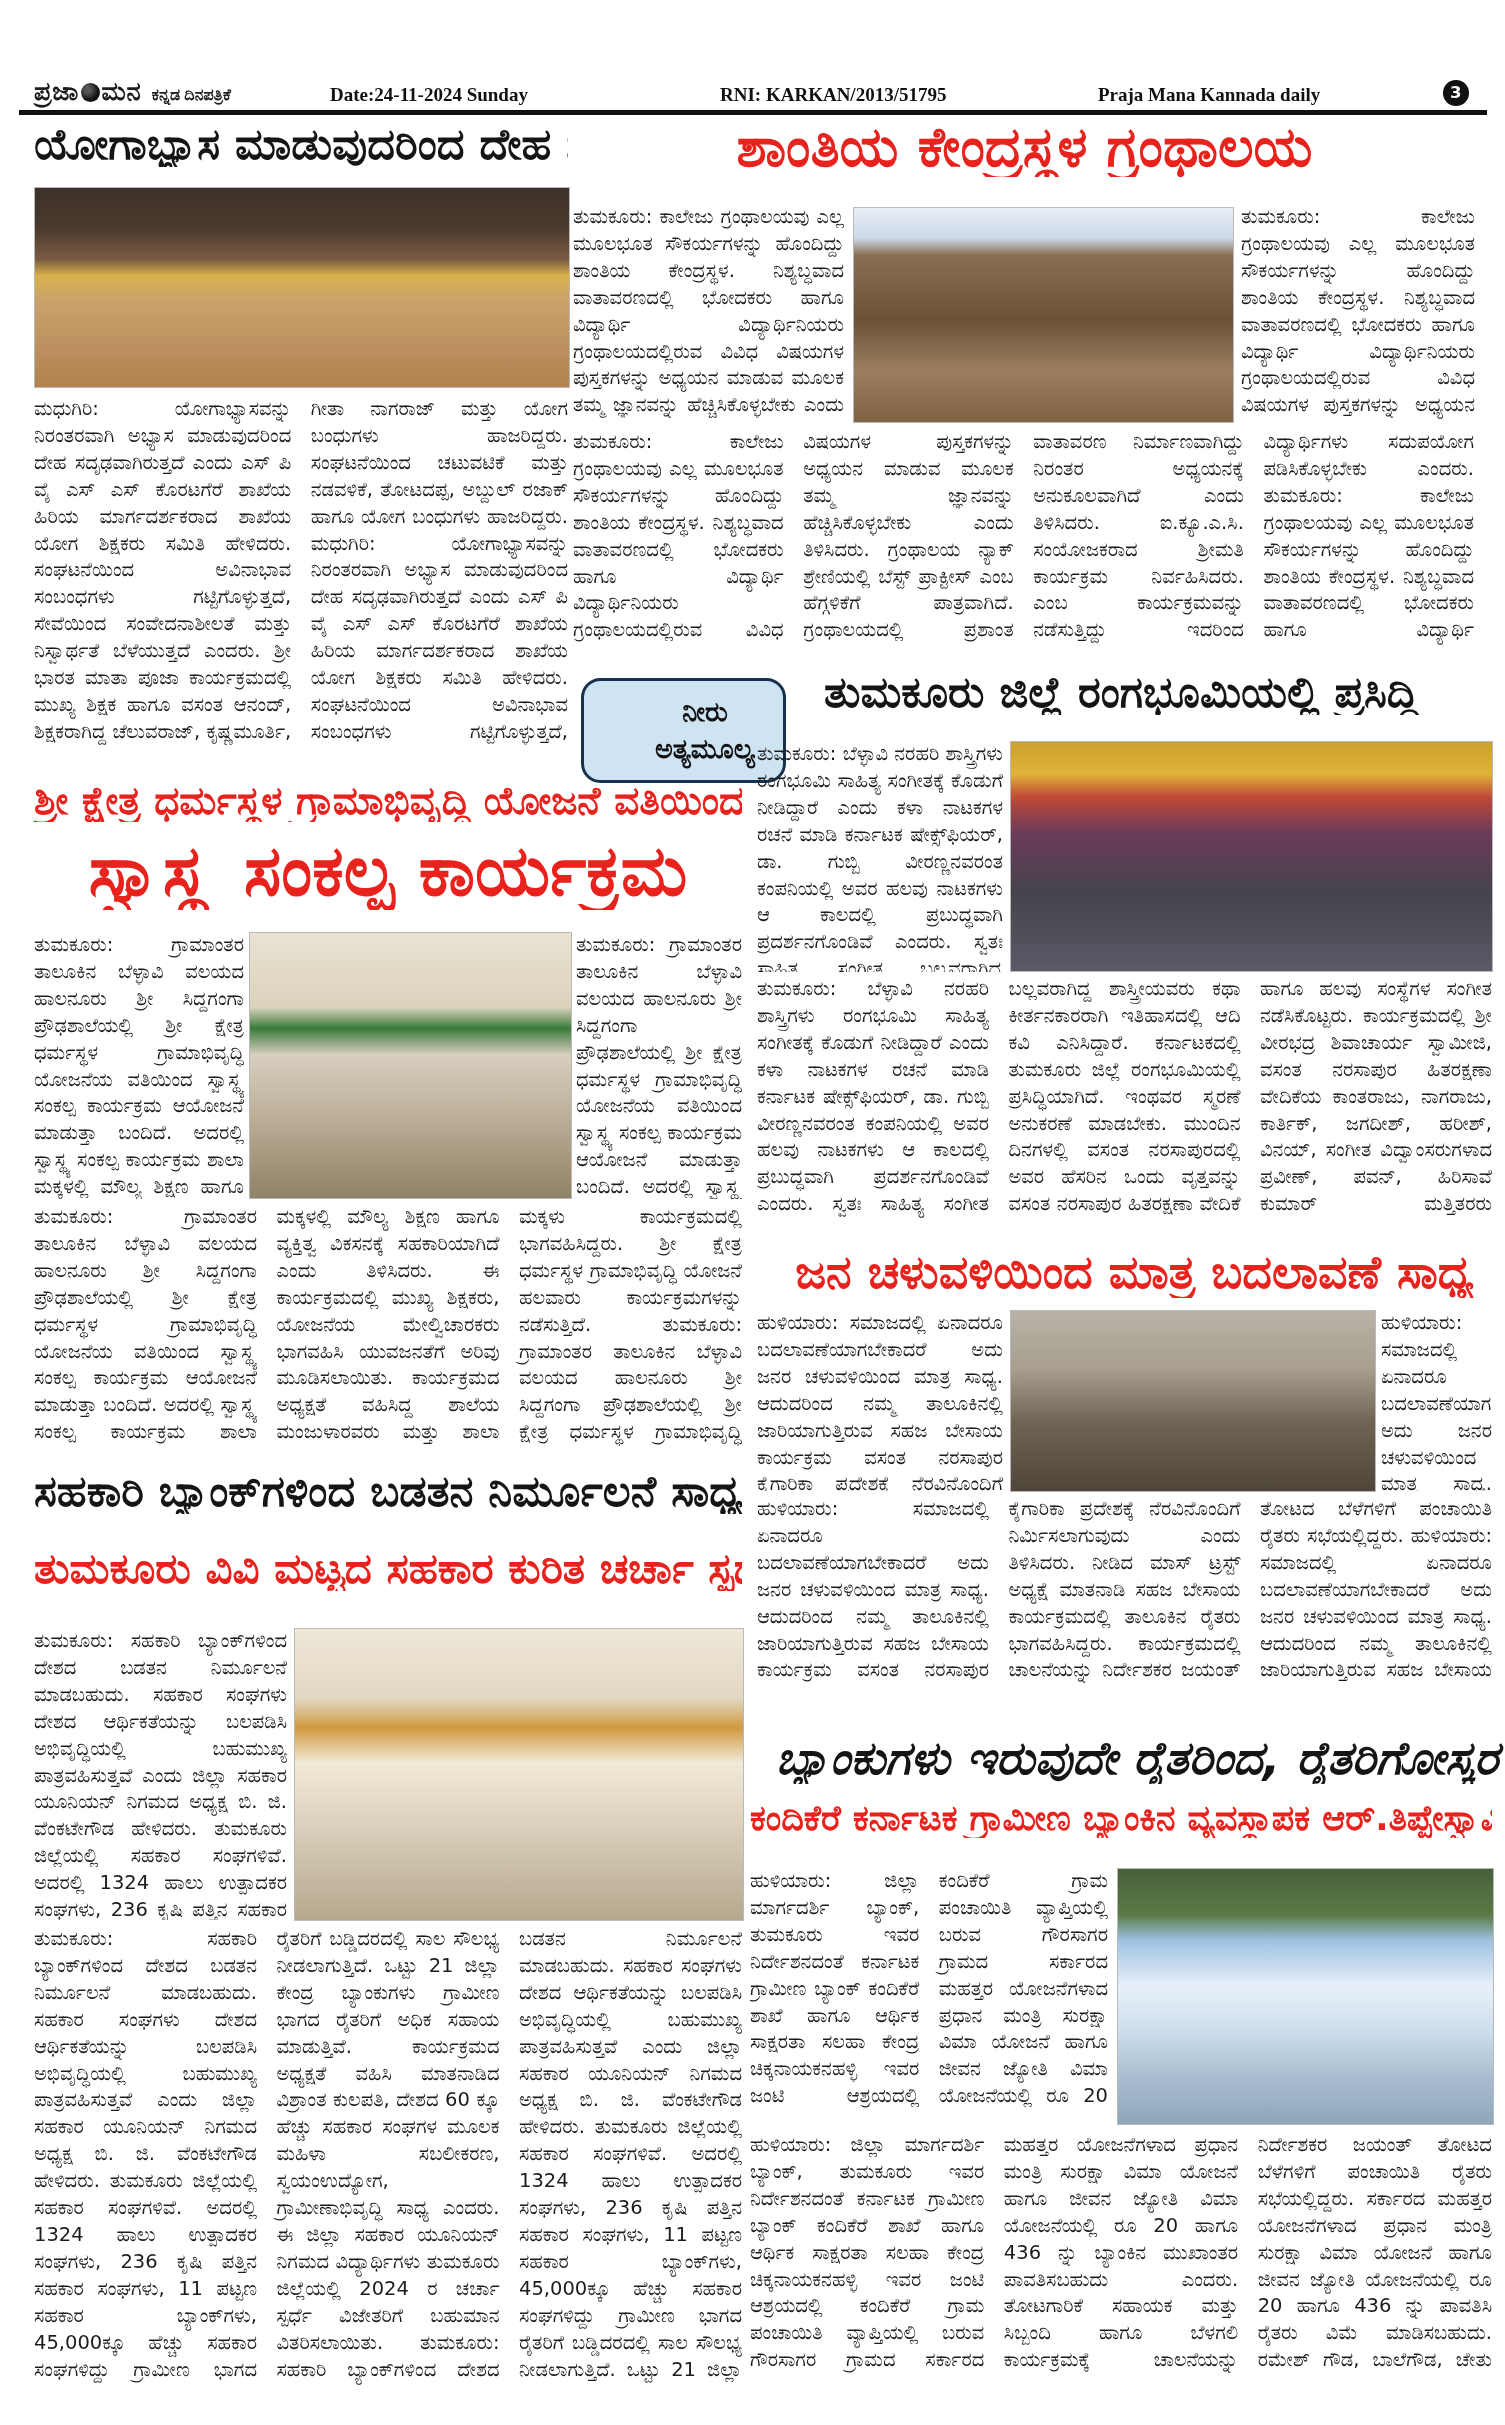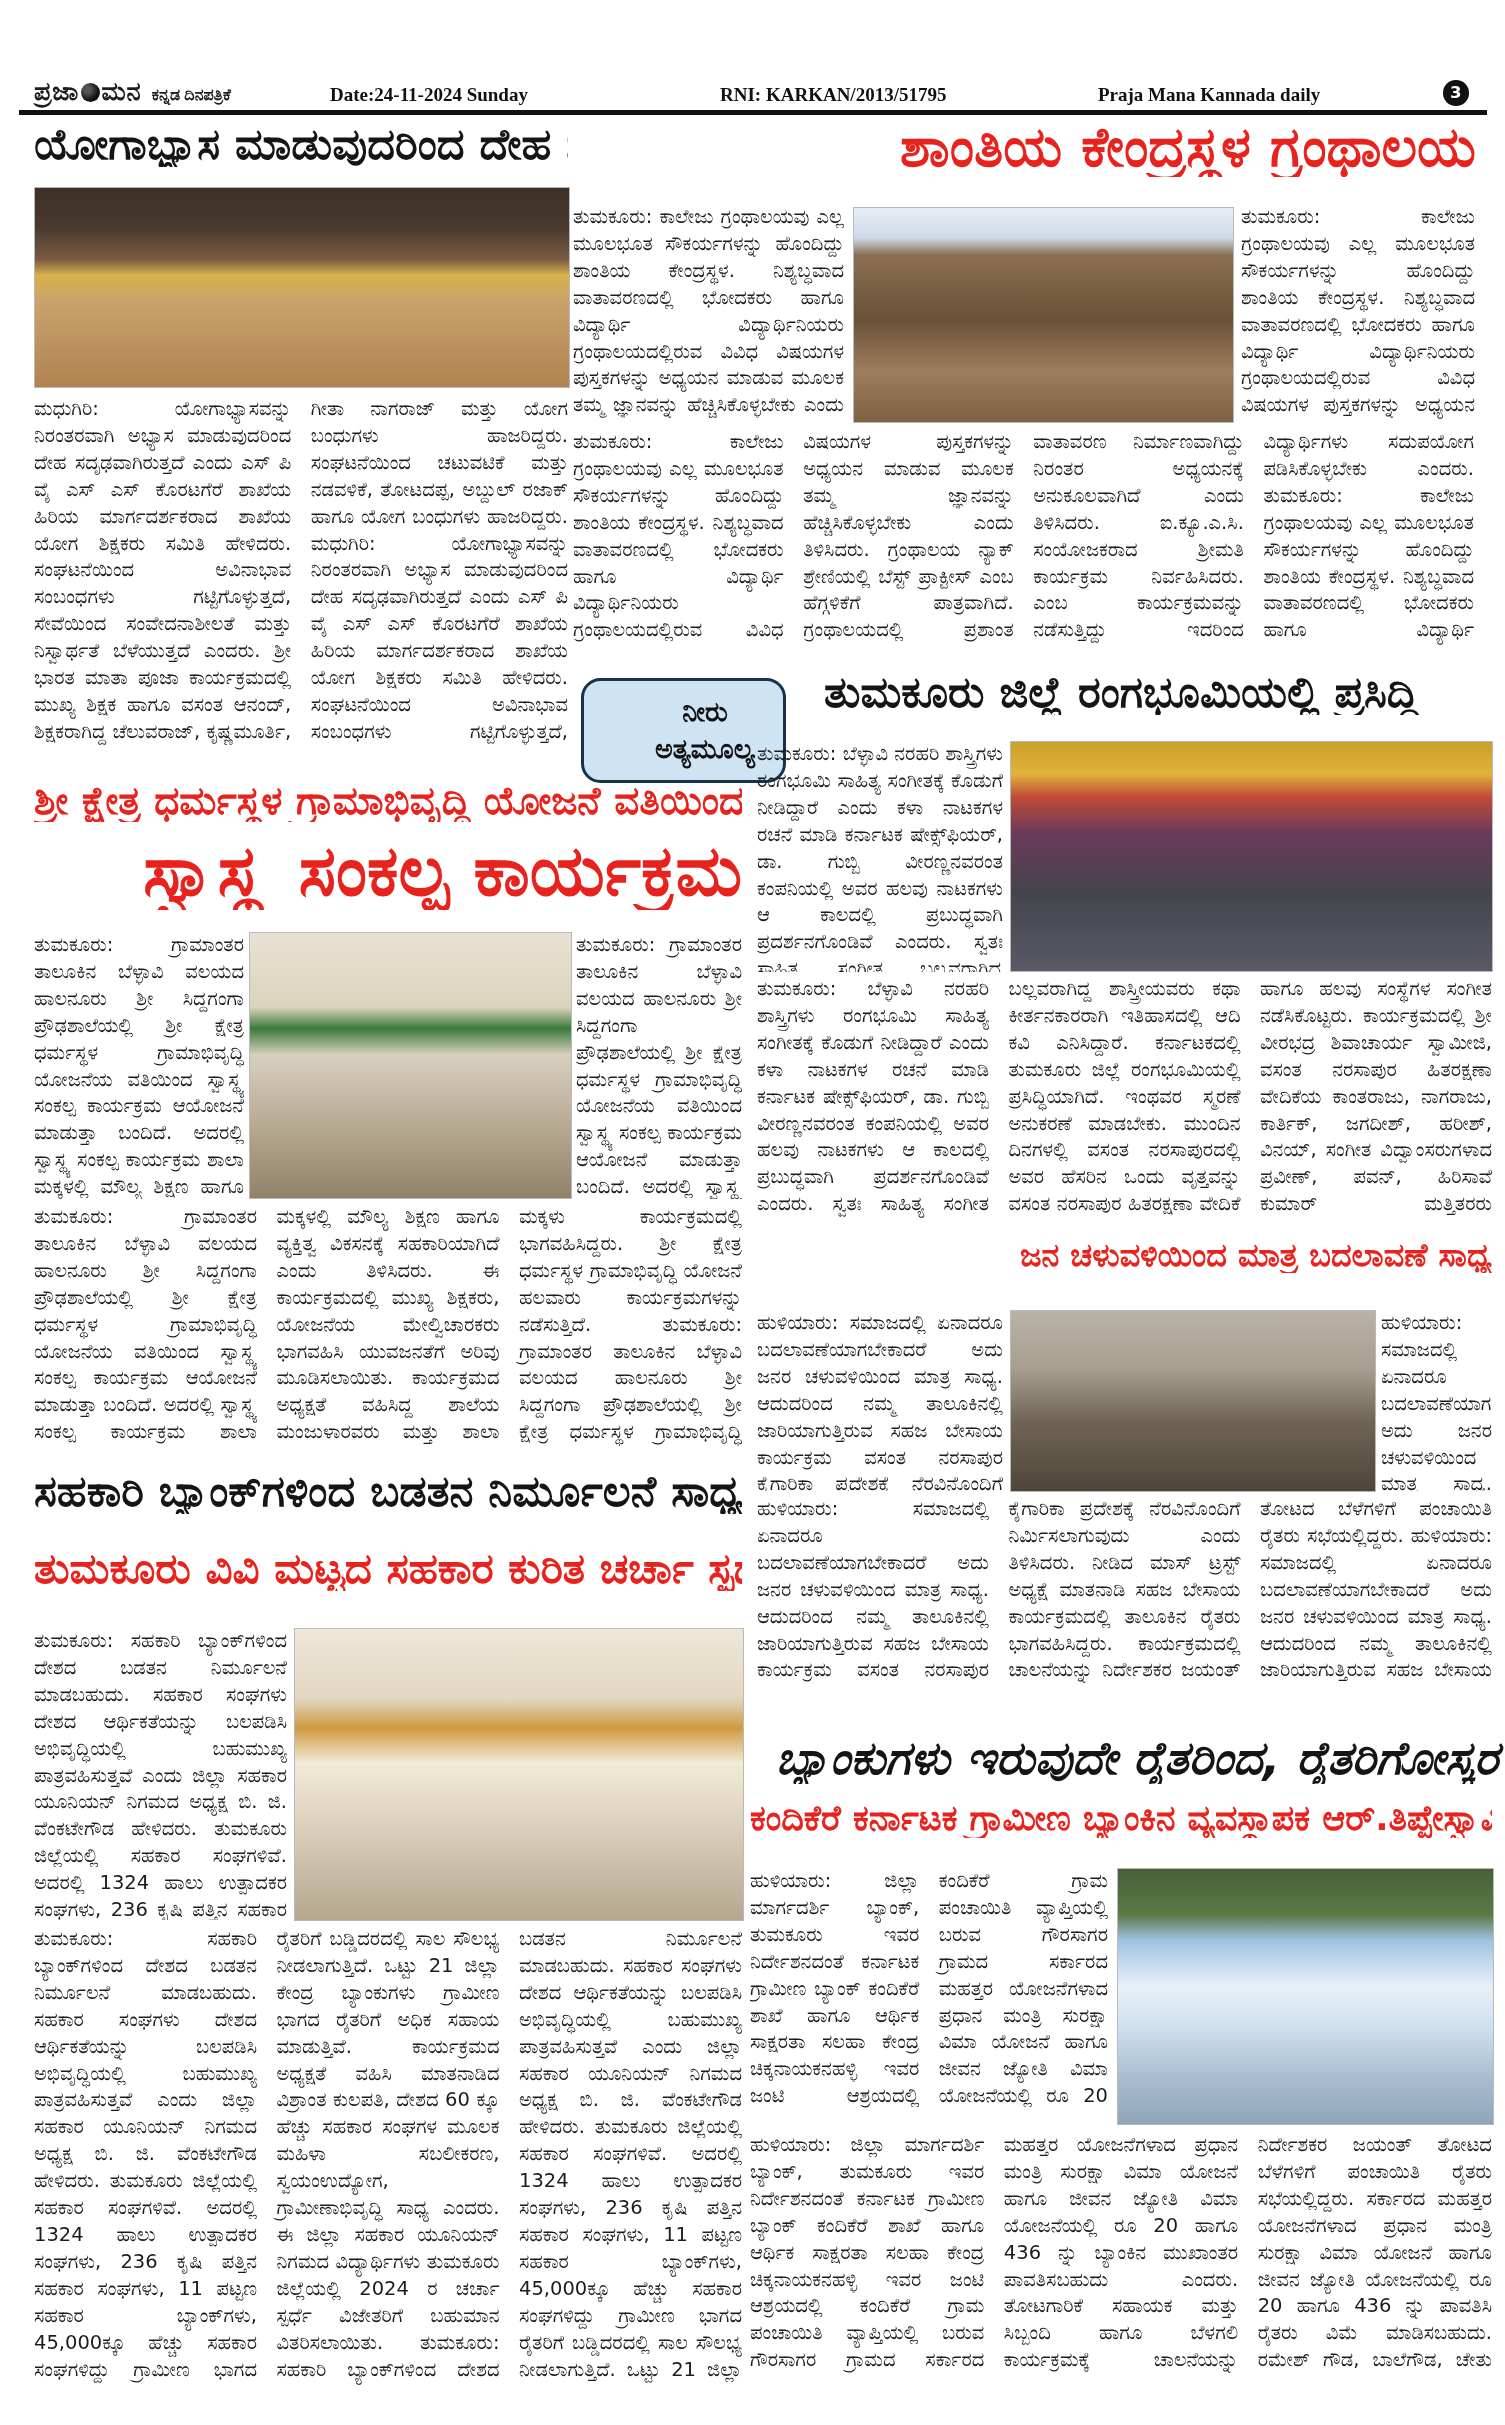--- a/index.html
+++ b/index.html
@@ -11,21 +11,21 @@
   .mast-item{font-weight:700;font-size:19px;color:#111;white-space:nowrap;}
   .logo-main{font-size:25.5px;font-weight:800;letter-spacing:0.7px;}
   .logo-sub{font-size:16px;font-weight:700;margin-left:10.5px;}
   .logo-emblem{display:inline-block;width:19.5px;height:19.5px;border-radius:50%;
                background:radial-gradient(circle at 35% 35%,#555 0 18%,#111 60%);vertical-align:-2.2px;margin:0 1.5px;}
   .page-circle{width:25.5px;height:25.5px;border-radius:50%;background:#111;color:#fff;
                display:flex;align-items:center;justify-content:center;font-size:16.5px;font-weight:700;}
   .mast-rule{background:#111;}
   
   .h-black{color:#151515;font-weight:700;text-align:center;line-height:1.08;}
-  .h-red{color:#e8221c;font-weight:700;text-align:right;line-height:1.08;}
+  .h-red{color:#e8221c;font-weight:700;text-align:center;line-height:1.08;}
   .nowrapfit{white-space:nowrap;overflow:hidden;}
   
   .body-col{font-size:19.5px;line-height:1.38;text-align:justify;overflow:hidden;color:#1c1c1c;}
   .cols-2{column-count:2;column-gap:19.5px;}
   .cols-3{column-count:3;column-gap:19.5px;}
   .cols-4{column-count:4;column-gap:19.5px;}
   
   .photo{border:0.7px solid #b9b9b9;}
   .photo-yoga{background:linear-gradient(180deg,#3d3028 0%,#4a3a2e 20%,#7a5c42 36%,#d8b14a 44%,#caa36b 56%,#bd9260 78%,#b08350 100%);}
   .photo-library{background:linear-gradient(180deg,#e8eef5 0%,#cdd9e8 14%,#8a6f52 22%,#6b5138 52%,#9b7e5e 76%,#7e6243 100%);}
@@ -84,21 +84,21 @@
   <section>
     <h2 class="abs h-red nowrapfit" style="left:34px;top:780px;width:708px;font-size:39px;margin:0;">ಶ್ರೀ ಕ್ಷೇತ್ರ ಧರ್ಮಸ್ಥಳ ಗ್ರಾಮಾಭಿವೃದ್ಧಿ ಯೋಜನೆ ವತಿಯಿಂದ</h2>
     <h1 class="abs h-red nowrapfit" style="left:34px;top:834px;width:708px;font-size:70px;margin:0;">ಸ್ವಾಸ್ಥ್ಯ ಸಂಕಲ್ಪ ಕಾರ್ಯಕ್ರಮ</h1>
     <div class="abs body-col" style="left:34px;top:932px;width:210px;height:267px;">ತುಮಕೂರು: ಗ್ರಾಮಾಂತರ ತಾಲೂಕಿನ ಬೆಳ್ಳಾವಿ ವಲಯದ ಹಾಲನೂರು ಶ್ರೀ ಸಿದ್ದಗಂಗಾ ಪ್ರೌಢಶಾಲೆಯಲ್ಲಿ ಶ್ರೀ ಕ್ಷೇತ್ರ ಧರ್ಮಸ್ಥಳ ಗ್ರಾಮಾಭಿವೃದ್ಧಿ ಯೋಜನೆಯ ವತಿಯಿಂದ ಸ್ವಾಸ್ಥ್ಯ ಸಂಕಲ್ಪ ಕಾರ್ಯಕ್ರಮ ಆಯೋಜನೆ ಮಾಡುತ್ತಾ ಬಂದಿದೆ. ಅದರಲ್ಲಿ ಸ್ವಾಸ್ಥ್ಯ ಸಂಕಲ್ಪ ಕಾರ್ಯಕ್ರಮ ಶಾಲಾ ಮಕ್ಕಳಲ್ಲಿ ಮೌಲ್ಯ ಶಿಕ್ಷಣ ಹಾಗೂ ವ್ಯಕ್ತಿತ್ವ ವಿಕಸನಕ್ಕೆ ಸಹಕಾರಿಯಾಗಿದೆ ಎಂದು ತಿಳಿಸಿದರು. ಈ ಕಾರ್ಯಕ್ರಮದಲ್ಲಿ ಮುಖ್ಯ ಶಿಕ್ಷಕರು, ಯೋಜನೆಯ ಮೇಲ್ವಿಚಾರಕರು ಭಾಗವಹಿಸಿ ಯುವಜನತೆಗೆ ಅರಿವು ಮೂಡಿಸಲಾಯಿತು. ಕಾರ್ಯಕ್ರಮದ ಅಧ್ಯಕ್ಷತೆ ವಹಿಸಿದ್ದ ಶಾಲೆಯ ಮಂಜುಳಾರವರು ಮತ್ತು ಶಾಲಾ ಮಕ್ಕಳು ಕಾರ್ಯಕ್ರಮದಲ್ಲಿ ಭಾಗವಹಿಸಿದ್ದರು. ಶ್ರೀ ಕ್ಷೇತ್ರ ಧರ್ಮಸ್ಥಳ ಗ್ರಾಮಾಭಿವೃದ್ಧಿ ಯೋಜನೆ ಹಲವಾರು ಕಾರ್ಯಕ್ರಮಗಳನ್ನು ನಡೆಸುತ್ತಿದೆ. ತುಮಕೂರು: ಗ್ರಾಮಾಂತರ ತಾಲೂಕಿನ ಬೆಳ್ಳಾವಿ ವಲಯದ ಹಾಲನೂರು ಶ್ರೀ ಸಿದ್ದಗಂಗಾ ಪ್ರೌಢಶಾಲೆಯಲ್ಲಿ ಶ್ರೀ ಕ್ಷೇತ್ರ ಧರ್ಮಸ್ಥಳ ಗ್ರಾಮಾಭಿವೃದ್ಧಿ ಯೋಜನೆಯ ವತಿಯಿಂದ ಸ್ವಾಸ್ಥ್ಯ ಸಂಕಲ್ಪ ಕಾರ್ಯಕ್ರಮ ಆಯೋಜನೆ ಮಾಡುತ್ತಾ ಬಂದಿದೆ. ಅದರಲ್ಲಿ ಸ್ವಾಸ್ಥ್ಯ ಸಂಕಲ್ಪ ಕಾರ್ಯಕ್ರಮ ಶಾಲಾ ಮಕ್ಕಳಲ್ಲಿ ಮೌಲ್ಯ ಶಿಕ್ಷಣ ಹಾಗೂ ವ್ಯಕ್ತಿತ್ವ ವಿಕಸನಕ್ಕೆ ಸಹಕಾರಿಯಾಗಿದೆ ಎಂದು ತಿಳಿಸಿದರು. ಈ ಕಾರ್ಯಕ್ರಮದಲ್ಲಿ ಮುಖ್ಯ ಶಿಕ್ಷಕರು, ಯೋಜನೆಯ ಮೇಲ್ವಿಚಾರಕರು ಭಾಗವಹಿಸಿ ಯುವಜನತೆಗೆ ಅರಿವು ಮೂಡಿಸಲಾಯಿತು. ಕಾರ್ಯಕ್ರಮದ ಅಧ್ಯಕ್ಷತೆ ವಹಿಸಿದ್ದ ಶಾಲೆಯ ಮಂಜುಳಾರವರು ಮತ್ತು ಶಾಲಾ ಮಕ್ಕಳು ಕಾರ್ಯಕ್ರಮದಲ್ಲಿ ಭಾಗವಹಿಸಿದ್ದರು. ಶ್ರೀ ಕ್ಷೇತ್ರ ಧರ್ಮಸ್ಥಳ ಗ್ರಾಮಾಭಿವೃದ್ಧಿ ಯೋಜನೆ ಹಲವಾರು ಕಾರ್ಯಕ್ರಮಗಳನ್ನು ನಡೆಸುತ್ತಿದೆ.</div>
     <div class="abs photo photo-dharmasthala" style="left:249px;top:932px;width:321px;height:265px;"></div>
     <div class="abs body-col" style="left:576px;top:932px;width:166px;height:267px;">ತುಮಕೂರು: ಗ್ರಾಮಾಂತರ ತಾಲೂಕಿನ ಬೆಳ್ಳಾವಿ ವಲಯದ ಹಾಲನೂರು ಶ್ರೀ ಸಿದ್ದಗಂಗಾ ಪ್ರೌಢಶಾಲೆಯಲ್ಲಿ ಶ್ರೀ ಕ್ಷೇತ್ರ ಧರ್ಮಸ್ಥಳ ಗ್ರಾಮಾಭಿವೃದ್ಧಿ ಯೋಜನೆಯ ವತಿಯಿಂದ ಸ್ವಾಸ್ಥ್ಯ ಸಂಕಲ್ಪ ಕಾರ್ಯಕ್ರಮ ಆಯೋಜನೆ ಮಾಡುತ್ತಾ ಬಂದಿದೆ. ಅದರಲ್ಲಿ ಸ್ವಾಸ್ಥ್ಯ ಸಂಕಲ್ಪ ಕಾರ್ಯಕ್ರಮ ಶಾಲಾ ಮಕ್ಕಳಲ್ಲಿ ಮೌಲ್ಯ ಶಿಕ್ಷಣ ಹಾಗೂ ವ್ಯಕ್ತಿತ್ವ ವಿಕಸನಕ್ಕೆ ಸಹಕಾರಿಯಾಗಿದೆ ಎಂದು ತಿಳಿಸಿದರು. ಈ ಕಾರ್ಯಕ್ರಮದಲ್ಲಿ ಮುಖ್ಯ ಶಿಕ್ಷಕರು, ಯೋಜನೆಯ ಮೇಲ್ವಿಚಾರಕರು ಭಾಗವಹಿಸಿ ಯುವಜನತೆಗೆ ಅರಿವು ಮೂಡಿಸಲಾಯಿತು. ಕಾರ್ಯಕ್ರಮದ ಅಧ್ಯಕ್ಷತೆ ವಹಿಸಿದ್ದ ಶಾಲೆಯ ಮಂಜುಳಾರವರು ಮತ್ತು ಶಾಲಾ ಮಕ್ಕಳು ಕಾರ್ಯಕ್ರಮದಲ್ಲಿ ಭಾಗವಹಿಸಿದ್ದರು. ಶ್ರೀ ಕ್ಷೇತ್ರ ಧರ್ಮಸ್ಥಳ ಗ್ರಾಮಾಭಿವೃದ್ಧಿ ಯೋಜನೆ ಹಲವಾರು ಕಾರ್ಯಕ್ರಮಗಳನ್ನು ನಡೆಸುತ್ತಿದೆ. ತುಮಕೂರು: ಗ್ರಾಮಾಂತರ ತಾಲೂಕಿನ ಬೆಳ್ಳಾವಿ ವಲಯದ ಹಾಲನೂರು ಶ್ರೀ ಸಿದ್ದಗಂಗಾ ಪ್ರೌಢಶಾಲೆಯಲ್ಲಿ ಶ್ರೀ ಕ್ಷೇತ್ರ ಧರ್ಮಸ್ಥಳ ಗ್ರಾಮಾಭಿವೃದ್ಧಿ ಯೋಜನೆಯ ವತಿಯಿಂದ ಸ್ವಾಸ್ಥ್ಯ ಸಂಕಲ್ಪ ಕಾರ್ಯಕ್ರಮ ಆಯೋಜನೆ ಮಾಡುತ್ತಾ ಬಂದಿದೆ. ಅದರಲ್ಲಿ ಸ್ವಾಸ್ಥ್ಯ ಸಂಕಲ್ಪ ಕಾರ್ಯಕ್ರಮ ಶಾಲಾ ಮಕ್ಕಳಲ್ಲಿ ಮೌಲ್ಯ ಶಿಕ್ಷಣ ಹಾಗೂ ವ್ಯಕ್ತಿತ್ವ ವಿಕಸನಕ್ಕೆ ಸಹಕಾರಿಯಾಗಿದೆ ಎಂದು ತಿಳಿಸಿದರು. ಈ ಕಾರ್ಯಕ್ರಮದಲ್ಲಿ ಮುಖ್ಯ ಶಿಕ್ಷಕರು, ಯೋಜನೆಯ ಮೇಲ್ವಿಚಾರಕರು ಭಾಗವಹಿಸಿ ಯುವಜನತೆಗೆ ಅರಿವು ಮೂಡಿಸಲಾಯಿತು. ಕಾರ್ಯಕ್ರಮದ ಅಧ್ಯಕ್ಷತೆ ವಹಿಸಿದ್ದ ಶಾಲೆಯ ಮಂಜುಳಾರವರು ಮತ್ತು ಶಾಲಾ ಮಕ್ಕಳು ಕಾರ್ಯಕ್ರಮದಲ್ಲಿ ಭಾಗವಹಿಸಿದ್ದರು. ಶ್ರೀ ಕ್ಷೇತ್ರ ಧರ್ಮಸ್ಥಳ ಗ್ರಾಮಾಭಿವೃದ್ಧಿ ಯೋಜನೆ ಹಲವಾರು ಕಾರ್ಯಕ್ರಮಗಳನ್ನು ನಡೆಸುತ್ತಿದೆ.</div>
     <div class="abs body-col cols-3" style="left:34px;top:1204px;width:708px;height:244px;">ತುಮಕೂರು: ಗ್ರಾಮಾಂತರ ತಾಲೂಕಿನ ಬೆಳ್ಳಾವಿ ವಲಯದ ಹಾಲನೂರು ಶ್ರೀ ಸಿದ್ದಗಂಗಾ ಪ್ರೌಢಶಾಲೆಯಲ್ಲಿ ಶ್ರೀ ಕ್ಷೇತ್ರ ಧರ್ಮಸ್ಥಳ ಗ್ರಾಮಾಭಿವೃದ್ಧಿ ಯೋಜನೆಯ ವತಿಯಿಂದ ಸ್ವಾಸ್ಥ್ಯ ಸಂಕಲ್ಪ ಕಾರ್ಯಕ್ರಮ ಆಯೋಜನೆ ಮಾಡುತ್ತಾ ಬಂದಿದೆ. ಅದರಲ್ಲಿ ಸ್ವಾಸ್ಥ್ಯ ಸಂಕಲ್ಪ ಕಾರ್ಯಕ್ರಮ ಶಾಲಾ ಮಕ್ಕಳಲ್ಲಿ ಮೌಲ್ಯ ಶಿಕ್ಷಣ ಹಾಗೂ ವ್ಯಕ್ತಿತ್ವ ವಿಕಸನಕ್ಕೆ ಸಹಕಾರಿಯಾಗಿದೆ ಎಂದು ತಿಳಿಸಿದರು. ಈ ಕಾರ್ಯಕ್ರಮದಲ್ಲಿ ಮುಖ್ಯ ಶಿಕ್ಷಕರು, ಯೋಜನೆಯ ಮೇಲ್ವಿಚಾರಕರು ಭಾಗವಹಿಸಿ ಯುವಜನತೆಗೆ ಅರಿವು ಮೂಡಿಸಲಾಯಿತು. ಕಾರ್ಯಕ್ರಮದ ಅಧ್ಯಕ್ಷತೆ ವಹಿಸಿದ್ದ ಶಾಲೆಯ ಮಂಜುಳಾರವರು ಮತ್ತು ಶಾಲಾ ಮಕ್ಕಳು ಕಾರ್ಯಕ್ರಮದಲ್ಲಿ ಭಾಗವಹಿಸಿದ್ದರು. ಶ್ರೀ ಕ್ಷೇತ್ರ ಧರ್ಮಸ್ಥಳ ಗ್ರಾಮಾಭಿವೃದ್ಧಿ ಯೋಜನೆ ಹಲವಾರು ಕಾರ್ಯಕ್ರಮಗಳನ್ನು ನಡೆಸುತ್ತಿದೆ. ತುಮಕೂರು: ಗ್ರಾಮಾಂತರ ತಾಲೂಕಿನ ಬೆಳ್ಳಾವಿ ವಲಯದ ಹಾಲನೂರು ಶ್ರೀ ಸಿದ್ದಗಂಗಾ ಪ್ರೌಢಶಾಲೆಯಲ್ಲಿ ಶ್ರೀ ಕ್ಷೇತ್ರ ಧರ್ಮಸ್ಥಳ ಗ್ರಾಮಾಭಿವೃದ್ಧಿ ಯೋಜನೆಯ ವತಿಯಿಂದ ಸ್ವಾಸ್ಥ್ಯ ಸಂಕಲ್ಪ ಕಾರ್ಯಕ್ರಮ ಆಯೋಜನೆ ಮಾಡುತ್ತಾ ಬಂದಿದೆ. ಅದರಲ್ಲಿ ಸ್ವಾಸ್ಥ್ಯ ಸಂಕಲ್ಪ ಕಾರ್ಯಕ್ರಮ ಶಾಲಾ ಮಕ್ಕಳಲ್ಲಿ ಮೌಲ್ಯ ಶಿಕ್ಷಣ ಹಾಗೂ ವ್ಯಕ್ತಿತ್ವ ವಿಕಸನಕ್ಕೆ ಸಹಕಾರಿಯಾಗಿದೆ ಎಂದು ತಿಳಿಸಿದರು. ಈ ಕಾರ್ಯಕ್ರಮದಲ್ಲಿ ಮುಖ್ಯ ಶಿಕ್ಷಕರು, ಯೋಜನೆಯ ಮೇಲ್ವಿಚಾರಕರು ಭಾಗವಹಿಸಿ ಯುವಜನತೆಗೆ ಅರಿವು ಮೂಡಿಸಲಾಯಿತು. ಕಾರ್ಯಕ್ರಮದ ಅಧ್ಯಕ್ಷತೆ ವಹಿಸಿದ್ದ ಶಾಲೆಯ ಮಂಜುಳಾರವರು ಮತ್ತು ಶಾಲಾ ಮಕ್ಕಳು ಕಾರ್ಯಕ್ರಮದಲ್ಲಿ ಭಾಗವಹಿಸಿದ್ದರು. ಶ್ರೀ ಕ್ಷೇತ್ರ ಧರ್ಮಸ್ಥಳ ಗ್ರಾಮಾಭಿವೃದ್ಧಿ ಯೋಜನೆ ಹಲವಾರು ಕಾರ್ಯಕ್ರಮಗಳನ್ನು ನಡೆಸುತ್ತಿದೆ. ತುಮಕೂರು: ಗ್ರಾಮಾಂತರ ತಾಲೂಕಿನ ಬೆಳ್ಳಾವಿ ವಲಯದ ಹಾಲನೂರು ಶ್ರೀ ಸಿದ್ದಗಂಗಾ ಪ್ರೌಢಶಾಲೆಯಲ್ಲಿ ಶ್ರೀ ಕ್ಷೇತ್ರ ಧರ್ಮಸ್ಥಳ ಗ್ರಾಮಾಭಿವೃದ್ಧಿ ಯೋಜನೆಯ ವತಿಯಿಂದ ಸ್ವಾಸ್ಥ್ಯ ಸಂಕಲ್ಪ ಕಾರ್ಯಕ್ರಮ ಆಯೋಜನೆ ಮಾಡುತ್ತಾ ಬಂದಿದೆ. ಅದರಲ್ಲಿ ಸ್ವಾಸ್ಥ್ಯ ಸಂಕಲ್ಪ ಕಾರ್ಯಕ್ರಮ ಶಾಲಾ ಮಕ್ಕಳಲ್ಲಿ ಮೌಲ್ಯ ಶಿಕ್ಷಣ ಹಾಗೂ ವ್ಯಕ್ತಿತ್ವ ವಿಕಸನಕ್ಕೆ ಸಹಕಾರಿಯಾಗಿದೆ ಎಂದು ತಿಳಿಸಿದರು. ಈ ಕಾರ್ಯಕ್ರಮದಲ್ಲಿ ಮುಖ್ಯ ಶಿಕ್ಷಕರು, ಯೋಜನೆಯ ಮೇಲ್ವಿಚಾರಕರು ಭಾಗವಹಿಸಿ ಯುವಜನತೆಗೆ ಅರಿವು ಮೂಡಿಸಲಾಯಿತು. ಕಾರ್ಯಕ್ರಮದ ಅಧ್ಯಕ್ಷತೆ ವಹಿಸಿದ್ದ ಶಾಲೆಯ ಮಂಜುಳಾರವರು ಮತ್ತು ಶಾಲಾ ಮಕ್ಕಳು ಕಾರ್ಯಕ್ರಮದಲ್ಲಿ ಭಾಗವಹಿಸಿದ್ದರು. ಶ್ರೀ ಕ್ಷೇತ್ರ ಧರ್ಮಸ್ಥಳ ಗ್ರಾಮಾಭಿವೃದ್ಧಿ ಯೋಜನೆ ಹಲವಾರು ಕಾರ್ಯಕ್ರಮಗಳನ್ನು ನಡೆಸುತ್ತಿದೆ. ತುಮಕೂರು: ಗ್ರಾಮಾಂತರ ತಾಲೂಕಿನ ಬೆಳ್ಳಾವಿ ವಲಯದ ಹಾಲನೂರು ಶ್ರೀ ಸಿದ್ದಗಂಗಾ ಪ್ರೌಢಶಾಲೆಯಲ್ಲಿ ಶ್ರೀ ಕ್ಷೇತ್ರ ಧರ್ಮಸ್ಥಳ ಗ್ರಾಮಾಭಿವೃದ್ಧಿ ಯೋಜನೆಯ ವತಿಯಿಂದ ಸ್ವಾಸ್ಥ್ಯ ಸಂಕಲ್ಪ ಕಾರ್ಯಕ್ರಮ ಆಯೋಜನೆ ಮಾಡುತ್ತಾ ಬಂದಿದೆ. ಅದರಲ್ಲಿ ಸ್ವಾಸ್ಥ್ಯ ಸಂಕಲ್ಪ ಕಾರ್ಯಕ್ರಮ ಶಾಲಾ ಮಕ್ಕಳಲ್ಲಿ ಮೌಲ್ಯ ಶಿಕ್ಷಣ ಹಾಗೂ ವ್ಯಕ್ತಿತ್ವ ವಿಕಸನಕ್ಕೆ ಸಹಕಾರಿಯಾಗಿದೆ ಎಂದು ತಿಳಿಸಿದರು. ಈ ಕಾರ್ಯಕ್ರಮದಲ್ಲಿ ಮುಖ್ಯ ಶಿಕ್ಷಕರು, ಯೋಜನೆಯ ಮೇಲ್ವಿಚಾರಕರು ಭಾಗವಹಿಸಿ ಯುವಜನತೆಗೆ ಅರಿವು ಮೂಡಿಸಲಾಯಿತು. ಕಾರ್ಯಕ್ರಮದ ಅಧ್ಯಕ್ಷತೆ ವಹಿಸಿದ್ದ ಶಾಲೆಯ ಮಂಜುಳಾರವರು ಮತ್ತು ಶಾಲಾ ಮಕ್ಕಳು ಕಾರ್ಯಕ್ರಮದಲ್ಲಿ ಭಾಗವಹಿಸಿದ್ದರು. ಶ್ರೀ ಕ್ಷೇತ್ರ ಧರ್ಮಸ್ಥಳ ಗ್ರಾಮಾಭಿವೃದ್ಧಿ ಯೋಜನೆ ಹಲವಾರು ಕಾರ್ಯಕ್ರಮಗಳನ್ನು ನಡೆಸುತ್ತಿದೆ.</div>
   </section>
 
   <section>
-    <h1 class="abs h-red nowrapfit" style="left:757px;top:1238px;width:735px;font-size:32px;margin:0;">ಜನ ಚಳುವಳಿಯಿಂದ ಮಾತ್ರ ಬದಲಾವಣೆ ಸಾಧ್ಯ</h1>
+    <h1 class="abs h-red nowrapfit" style="left:757px;top:1238px;width:735px;font-size:46px;margin:10px;">ಜನ ಚಳುವಳಿಯಿಂದ ಮಾತ್ರ ಬದಲಾವಣೆ ಸಾಧ್ಯ</h1>
     <div class="abs body-col" style="left:757px;top:1310px;width:246px;height:181px;">ಹುಳಿಯಾರು: ಸಮಾಜದಲ್ಲಿ ಏನಾದರೂ ಬದಲಾವಣೆಯಾಗಬೇಕಾದರೆ ಅದು ಜನರ ಚಳುವಳಿಯಿಂದ ಮಾತ್ರ ಸಾಧ್ಯ. ಆದುದರಿಂದ ನಮ್ಮ ತಾಲೂಕಿನಲ್ಲಿ ಜಾರಿಯಾಗುತ್ತಿರುವ ಸಹಜ ಬೇಸಾಯ ಕಾರ್ಯಕ್ರಮ ವಸಂತ ನರಸಾಪುರ ಕೈಗಾರಿಕಾ ಪ್ರದೇಶಕ್ಕೆ ನೆರವಿನೊಂದಿಗೆ ನಿರ್ಮಿಸಲಾಗುವುದು ಎಂದು ತಿಳಿಸಿದರು. ನೀಡಿದ ಮಾಸ್ ಟ್ರಸ್ಟ್ ಅಧ್ಯಕ್ಷೆ ಮಾತನಾಡಿ ಸಹಜ ಬೇಸಾಯ ಕಾರ್ಯಕ್ರಮದಲ್ಲಿ ತಾಲೂಕಿನ ರೈತರು ಭಾಗವಹಿಸಿದ್ದರು. ಕಾರ್ಯಕ್ರಮದಲ್ಲಿ ಚಾಲನೆಯನ್ನು ನಿರ್ದೇಶಕರ ಜಯಂತ್ ತೋಟದ ಬೆಳೆಗಳಿಗೆ ಪಂಚಾಯಿತಿ ರೈತರು ಸಭೆಯಲ್ಲಿದ್ದರು. ಹುಳಿಯಾರು: ಸಮಾಜದಲ್ಲಿ ಏನಾದರೂ ಬದಲಾವಣೆಯಾಗಬೇಕಾದರೆ ಅದು ಜನರ ಚಳುವಳಿಯಿಂದ ಮಾತ್ರ ಸಾಧ್ಯ. ಆದುದರಿಂದ ನಮ್ಮ ತಾಲೂಕಿನಲ್ಲಿ ಜಾರಿಯಾಗುತ್ತಿರುವ ಸಹಜ ಬೇಸಾಯ ಕಾರ್ಯಕ್ರಮ ವಸಂತ ನರಸಾಪುರ ಕೈಗಾರಿಕಾ ಪ್ರದೇಶಕ್ಕೆ ನೆರವಿನೊಂದಿಗೆ ನಿರ್ಮಿಸಲಾಗುವುದು ಎಂದು ತಿಳಿಸಿದರು. ನೀಡಿದ ಮಾಸ್ ಟ್ರಸ್ಟ್ ಅಧ್ಯಕ್ಷೆ ಮಾತನಾಡಿ ಸಹಜ ಬೇಸಾಯ ಕಾರ್ಯಕ್ರಮದಲ್ಲಿ ತಾಲೂಕಿನ ರೈತರು ಭಾಗವಹಿಸಿದ್ದರು. ಕಾರ್ಯಕ್ರಮದಲ್ಲಿ ಚಾಲನೆಯನ್ನು ನಿರ್ದೇಶಕರ ಜಯಂತ್ ತೋಟದ ಬೆಳೆಗಳಿಗೆ ಪಂಚಾಯಿತಿ ರೈತರು ಸಭೆಯಲ್ಲಿದ್ದರು.</div>
     <div class="abs photo photo-movement" style="left:1010px;top:1310px;width:364px;height:180px;"></div>
     <div class="abs body-col" style="left:1381px;top:1310px;width:111px;height:181px;">ಹುಳಿಯಾರು: ಸಮಾಜದಲ್ಲಿ ಏನಾದರೂ ಬದಲಾವಣೆಯಾಗಬೇಕಾದರೆ ಅದು ಜನರ ಚಳುವಳಿಯಿಂದ ಮಾತ್ರ ಸಾಧ್ಯ. ಆದುದರಿಂದ ನಮ್ಮ ತಾಲೂಕಿನಲ್ಲಿ ಜಾರಿಯಾಗುತ್ತಿರುವ ಸಹಜ ಬೇಸಾಯ ಕಾರ್ಯಕ್ರಮ ವಸಂತ ನರಸಾಪುರ ಕೈಗಾರಿಕಾ ಪ್ರದೇಶಕ್ಕೆ ನೆರವಿನೊಂದಿಗೆ ನಿರ್ಮಿಸಲಾಗುವುದು ಎಂದು ತಿಳಿಸಿದರು. ನೀಡಿದ ಮಾಸ್ ಟ್ರಸ್ಟ್ ಅಧ್ಯಕ್ಷೆ ಮಾತನಾಡಿ ಸಹಜ ಬೇಸಾಯ ಕಾರ್ಯಕ್ರಮದಲ್ಲಿ ತಾಲೂಕಿನ ರೈತರು ಭಾಗವಹಿಸಿದ್ದರು. ಕಾರ್ಯಕ್ರಮದಲ್ಲಿ ಚಾಲನೆಯನ್ನು ನಿರ್ದೇಶಕರ ಜಯಂತ್ ತೋಟದ ಬೆಳೆಗಳಿಗೆ ಪಂಚಾಯಿತಿ ರೈತರು ಸಭೆಯಲ್ಲಿದ್ದರು.</div>
     <div class="abs body-col cols-3" style="left:757px;top:1496px;width:735px;height:211px;">ಹುಳಿಯಾರು: ಸಮಾಜದಲ್ಲಿ ಏನಾದರೂ ಬದಲಾವಣೆಯಾಗಬೇಕಾದರೆ ಅದು ಜನರ ಚಳುವಳಿಯಿಂದ ಮಾತ್ರ ಸಾಧ್ಯ. ಆದುದರಿಂದ ನಮ್ಮ ತಾಲೂಕಿನಲ್ಲಿ ಜಾರಿಯಾಗುತ್ತಿರುವ ಸಹಜ ಬೇಸಾಯ ಕಾರ್ಯಕ್ರಮ ವಸಂತ ನರಸಾಪುರ ಕೈಗಾರಿಕಾ ಪ್ರದೇಶಕ್ಕೆ ನೆರವಿನೊಂದಿಗೆ ನಿರ್ಮಿಸಲಾಗುವುದು ಎಂದು ತಿಳಿಸಿದರು. ನೀಡಿದ ಮಾಸ್ ಟ್ರಸ್ಟ್ ಅಧ್ಯಕ್ಷೆ ಮಾತನಾಡಿ ಸಹಜ ಬೇಸಾಯ ಕಾರ್ಯಕ್ರಮದಲ್ಲಿ ತಾಲೂಕಿನ ರೈತರು ಭಾಗವಹಿಸಿದ್ದರು. ಕಾರ್ಯಕ್ರಮದಲ್ಲಿ ಚಾಲನೆಯನ್ನು ನಿರ್ದೇಶಕರ ಜಯಂತ್ ತೋಟದ ಬೆಳೆಗಳಿಗೆ ಪಂಚಾಯಿತಿ ರೈತರು ಸಭೆಯಲ್ಲಿದ್ದರು. ಹುಳಿಯಾರು: ಸಮಾಜದಲ್ಲಿ ಏನಾದರೂ ಬದಲಾವಣೆಯಾಗಬೇಕಾದರೆ ಅದು ಜನರ ಚಳುವಳಿಯಿಂದ ಮಾತ್ರ ಸಾಧ್ಯ. ಆದುದರಿಂದ ನಮ್ಮ ತಾಲೂಕಿನಲ್ಲಿ ಜಾರಿಯಾಗುತ್ತಿರುವ ಸಹಜ ಬೇಸಾಯ ಕಾರ್ಯಕ್ರಮ ವಸಂತ ನರಸಾಪುರ ಕೈಗಾರಿಕಾ ಪ್ರದೇಶಕ್ಕೆ ನೆರವಿನೊಂದಿಗೆ ನಿರ್ಮಿಸಲಾಗುವುದು ಎಂದು ತಿಳಿಸಿದರು. ನೀಡಿದ ಮಾಸ್ ಟ್ರಸ್ಟ್ ಅಧ್ಯಕ್ಷೆ ಮಾತನಾಡಿ ಸಹಜ ಬೇಸಾಯ ಕಾರ್ಯಕ್ರಮದಲ್ಲಿ ತಾಲೂಕಿನ ರೈತರು ಭಾಗವಹಿಸಿದ್ದರು. ಕಾರ್ಯಕ್ರಮದಲ್ಲಿ ಚಾಲನೆಯನ್ನು ನಿರ್ದೇಶಕರ ಜಯಂತ್ ತೋಟದ ಬೆಳೆಗಳಿಗೆ ಪಂಚಾಯಿತಿ ರೈತರು ಸಭೆಯಲ್ಲಿದ್ದರು. ಹುಳಿಯಾರು: ಸಮಾಜದಲ್ಲಿ ಏನಾದರೂ ಬದಲಾವಣೆಯಾಗಬೇಕಾದರೆ ಅದು ಜನರ ಚಳುವಳಿಯಿಂದ ಮಾತ್ರ ಸಾಧ್ಯ. ಆದುದರಿಂದ ನಮ್ಮ ತಾಲೂಕಿನಲ್ಲಿ ಜಾರಿಯಾಗುತ್ತಿರುವ ಸಹಜ ಬೇಸಾಯ ಕಾರ್ಯಕ್ರಮ ವಸಂತ ನರಸಾಪುರ ಕೈಗಾರಿಕಾ ಪ್ರದೇಶಕ್ಕೆ ನೆರವಿನೊಂದಿಗೆ ನಿರ್ಮಿಸಲಾಗುವುದು ಎಂದು ತಿಳಿಸಿದರು. ನೀಡಿದ ಮಾಸ್ ಟ್ರಸ್ಟ್ ಅಧ್ಯಕ್ಷೆ ಮಾತನಾಡಿ ಸಹಜ ಬೇಸಾಯ ಕಾರ್ಯಕ್ರಮದಲ್ಲಿ ತಾಲೂಕಿನ ರೈತರು ಭಾಗವಹಿಸಿದ್ದರು. ಕಾರ್ಯಕ್ರಮದಲ್ಲಿ ಚಾಲನೆಯನ್ನು ನಿರ್ದೇಶಕರ ಜಯಂತ್ ತೋಟದ ಬೆಳೆಗಳಿಗೆ ಪಂಚಾಯಿತಿ ರೈತರು ಸಭೆಯಲ್ಲಿದ್ದರು. ಹುಳಿಯಾರು: ಸಮಾಜದಲ್ಲಿ ಏನಾದರೂ ಬದಲಾವಣೆಯಾಗಬೇಕಾದರೆ ಅದು ಜನರ ಚಳುವಳಿಯಿಂದ ಮಾತ್ರ ಸಾಧ್ಯ. ಆದುದರಿಂದ ನಮ್ಮ ತಾಲೂಕಿನಲ್ಲಿ ಜಾರಿಯಾಗುತ್ತಿರುವ ಸಹಜ ಬೇಸಾಯ ಕಾರ್ಯಕ್ರಮ ವಸಂತ ನರಸಾಪುರ ಕೈಗಾರಿಕಾ ಪ್ರದೇಶಕ್ಕೆ ನೆರವಿನೊಂದಿಗೆ ನಿರ್ಮಿಸಲಾಗುವುದು ಎಂದು ತಿಳಿಸಿದರು. ನೀಡಿದ ಮಾಸ್ ಟ್ರಸ್ಟ್ ಅಧ್ಯಕ್ಷೆ ಮಾತನಾಡಿ ಸಹಜ ಬೇಸಾಯ ಕಾರ್ಯಕ್ರಮದಲ್ಲಿ ತಾಲೂಕಿನ ರೈತರು ಭಾಗವಹಿಸಿದ್ದರು. ಕಾರ್ಯಕ್ರಮದಲ್ಲಿ ಚಾಲನೆಯನ್ನು ನಿರ್ದೇಶಕರ ಜಯಂತ್ ತೋಟದ ಬೆಳೆಗಳಿಗೆ ಪಂಚಾಯಿತಿ ರೈತರು ಸಭೆಯಲ್ಲಿದ್ದರು.</div>
   </section>
 
   <section>
     <h1 class="abs h-black nowrapfit" style="left:34px;top:1468px;width:708px;font-size:43px;margin:0;">ಸಹಕಾರಿ ಬ್ಯಾಂಕ್‌ಗಳಿಂದ ಬಡತನ ನಿರ್ಮೂಲನೆ ಸಾಧ್ಯ</h1>
     <h2 class="abs h-red nowrapfit" style="left:34px;top:1546px;width:708px;font-size:42px;margin:0;">ತುಮಕೂರು ವಿವಿ ಮಟ್ಟದ ಸಹಕಾರ ಕುರಿತ ಚರ್ಚಾ ಸ್ಪರ್ಧೆ</h2>
     <div class="abs body-col" style="left:34px;top:1628px;width:253px;height:292px;">ತುಮಕೂರು: ಸಹಕಾರಿ ಬ್ಯಾಂಕ್‌ಗಳಿಂದ ದೇಶದ ಬಡತನ ನಿರ್ಮೂಲನೆ ಮಾಡಬಹುದು. ಸಹಕಾರ ಸಂಘಗಳು ದೇಶದ ಆರ್ಥಿಕತೆಯನ್ನು ಬಲಪಡಿಸಿ ಅಭಿವೃದ್ಧಿಯಲ್ಲಿ ಬಹುಮುಖ್ಯ ಪಾತ್ರವಹಿಸುತ್ತವೆ ಎಂದು ಜಿಲ್ಲಾ ಸಹಕಾರ ಯೂನಿಯನ್ ನಿಗಮದ ಅಧ್ಯಕ್ಷ ಬಿ. ಜಿ. ವೆಂಕಟೇಗೌಡ ಹೇಳಿದರು. ತುಮಕೂರು ಜಿಲ್ಲೆಯಲ್ಲಿ ಸಹಕಾರ ಸಂಘಗಳಿವೆ. ಅದರಲ್ಲಿ 1324 ಹಾಲು ಉತ್ಪಾದಕರ ಸಂಘಗಳು, 236 ಕೃಷಿ ಪತ್ತಿನ ಸಹಕಾರ ಸಂಘಗಳು, 11 ಪಟ್ಟಣ ಸಹಕಾರ ಬ್ಯಾಂಕ್‌ಗಳು, 45,000ಕ್ಕೂ ಹೆಚ್ಚು ಸಹಕಾರ ಸಂಘಗಳಿದ್ದು ಗ್ರಾಮೀಣ ಭಾಗದ ರೈತರಿಗೆ ಬಡ್ಡಿದರದಲ್ಲಿ ಸಾಲ ಸೌಲಭ್ಯ ನೀಡಲಾಗುತ್ತಿದೆ. ಒಟ್ಟು 21 ಜಿಲ್ಲಾ ಕೇಂದ್ರ ಬ್ಯಾಂಕುಗಳು ಗ್ರಾಮೀಣ ಭಾಗದ ರೈತರಿಗೆ ಅಧಿಕ ಸಹಾಯ ಮಾಡುತ್ತಿವೆ. ಕಾರ್ಯಕ್ರಮದ ಅಧ್ಯಕ್ಷತೆ ವಹಿಸಿ ಮಾತನಾಡಿದ ವಿಶ್ರಾಂತ ಕುಲಪತಿ, ದೇಶದ 60 ಕ್ಕೂ ಹೆಚ್ಚು ಸಹಕಾರ ಸಂಘಗಳ ಮೂಲಕ ಮಹಿಳಾ ಸಬಲೀಕರಣ, ಸ್ವಯಂಉದ್ಯೋಗ, ಗ್ರಾಮೀಣಾಭಿವೃದ್ಧಿ ಸಾಧ್ಯ ಎಂದರು. ಈ ಜಿಲ್ಲಾ ಸಹಕಾರ ಯೂನಿಯನ್ ನಿಗಮದ ವಿದ್ಯಾರ್ಥಿಗಳು ತುಮಕೂರು ಜಿಲ್ಲೆಯಲ್ಲಿ 2024 ರ ಚರ್ಚಾ ಸ್ಪರ್ಧೆ ವಿಜೇತರಿಗೆ ಬಹುಮಾನ ವಿತರಿಸಲಾಯಿತು. ತುಮಕೂರು: ಸಹಕಾರಿ ಬ್ಯಾಂಕ್‌ಗಳಿಂದ ದೇಶದ ಬಡತನ ನಿರ್ಮೂಲನೆ ಮಾಡಬಹುದು. ಸಹಕಾರ ಸಂಘಗಳು ದೇಶದ ಆರ್ಥಿಕತೆಯನ್ನು ಬಲಪಡಿಸಿ ಅಭಿವೃದ್ಧಿಯಲ್ಲಿ ಬಹುಮುಖ್ಯ ಪಾತ್ರವಹಿಸುತ್ತವೆ ಎಂದು ಜಿಲ್ಲಾ ಸಹಕಾರ ಯೂನಿಯನ್ ನಿಗಮದ ಅಧ್ಯಕ್ಷ ಬಿ. ಜಿ. ವೆಂಕಟೇಗೌಡ ಹೇಳಿದರು. ತುಮಕೂರು ಜಿಲ್ಲೆಯಲ್ಲಿ ಸಹಕಾರ ಸಂಘಗಳಿವೆ. ಅದರಲ್ಲಿ 1324 ಹಾಲು ಉತ್ಪಾದಕರ ಸಂಘಗಳು, 236 ಕೃಷಿ ಪತ್ತಿನ ಸಹಕಾರ ಸಂಘಗಳು, 11 ಪಟ್ಟಣ ಸಹಕಾರ ಬ್ಯಾಂಕ್‌ಗಳು, 45,000ಕ್ಕೂ ಹೆಚ್ಚು ಸಹಕಾರ ಸಂಘಗಳಿದ್ದು ಗ್ರಾಮೀಣ ಭಾಗದ ರೈತರಿಗೆ ಬಡ್ಡಿದರದಲ್ಲಿ ಸಾಲ ಸೌಲಭ್ಯ ನೀಡಲಾಗುತ್ತಿದೆ. ಒಟ್ಟು 21 ಜಿಲ್ಲಾ ಕೇಂದ್ರ ಬ್ಯಾಂಕುಗಳು ಗ್ರಾಮೀಣ ಭಾಗದ ರೈತರಿಗೆ ಅಧಿಕ ಸಹಾಯ ಮಾಡುತ್ತಿವೆ. ಕಾರ್ಯಕ್ರಮದ ಅಧ್ಯಕ್ಷತೆ ವಹಿಸಿ ಮಾತನಾಡಿದ ವಿಶ್ರಾಂತ ಕುಲಪತಿ, ದೇಶದ 60 ಕ್ಕೂ ಹೆಚ್ಚು ಸಹಕಾರ ಸಂಘಗಳ ಮೂಲಕ ಮಹಿಳಾ ಸಬಲೀಕರಣ, ಸ್ವಯಂಉದ್ಯೋಗ, ಗ್ರಾಮೀಣಾಭಿವೃದ್ಧಿ ಸಾಧ್ಯ ಎಂದರು. ಈ ಜಿಲ್ಲಾ ಸಹಕಾರ ಯೂನಿಯನ್ ನಿಗಮದ ವಿದ್ಯಾರ್ಥಿಗಳು ತುಮಕೂರು ಜಿಲ್ಲೆಯಲ್ಲಿ 2024 ರ ಚರ್ಚಾ ಸ್ಪರ್ಧೆ ವಿಜೇತರಿಗೆ ಬಹುಮಾನ ವಿತರಿಸಲಾಯಿತು.</div>

